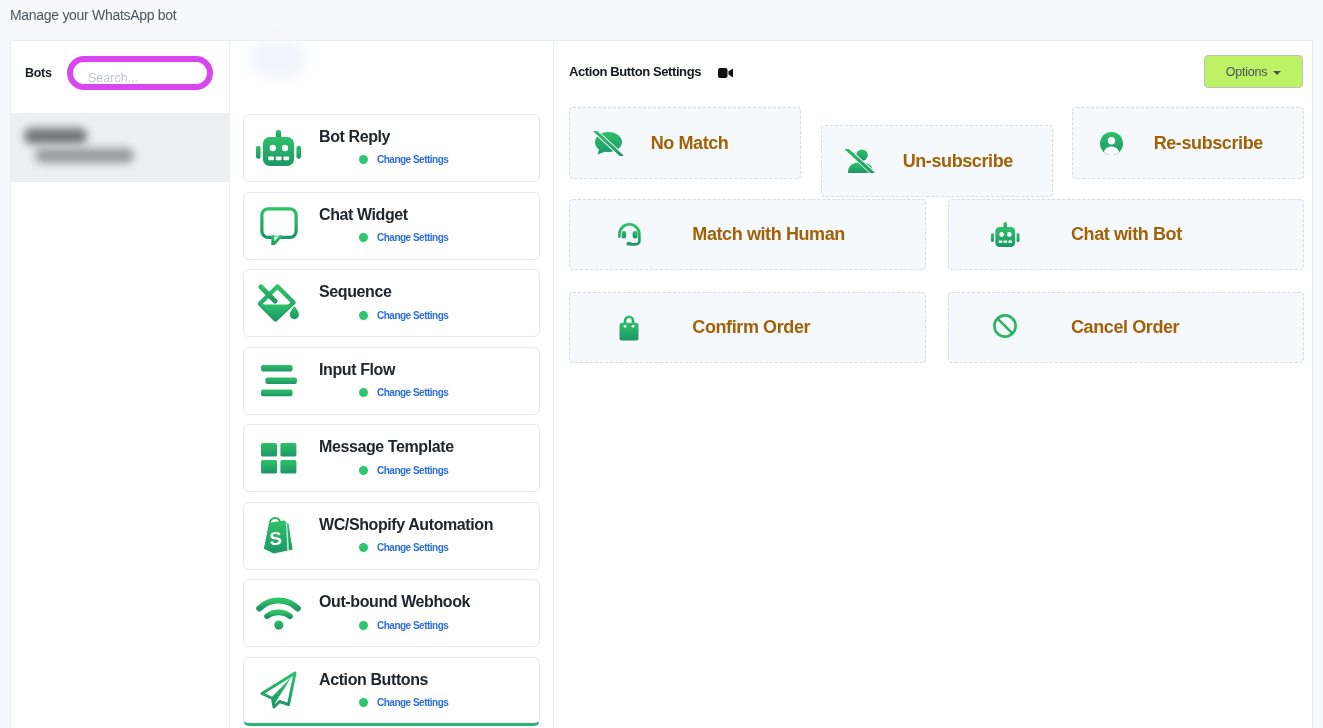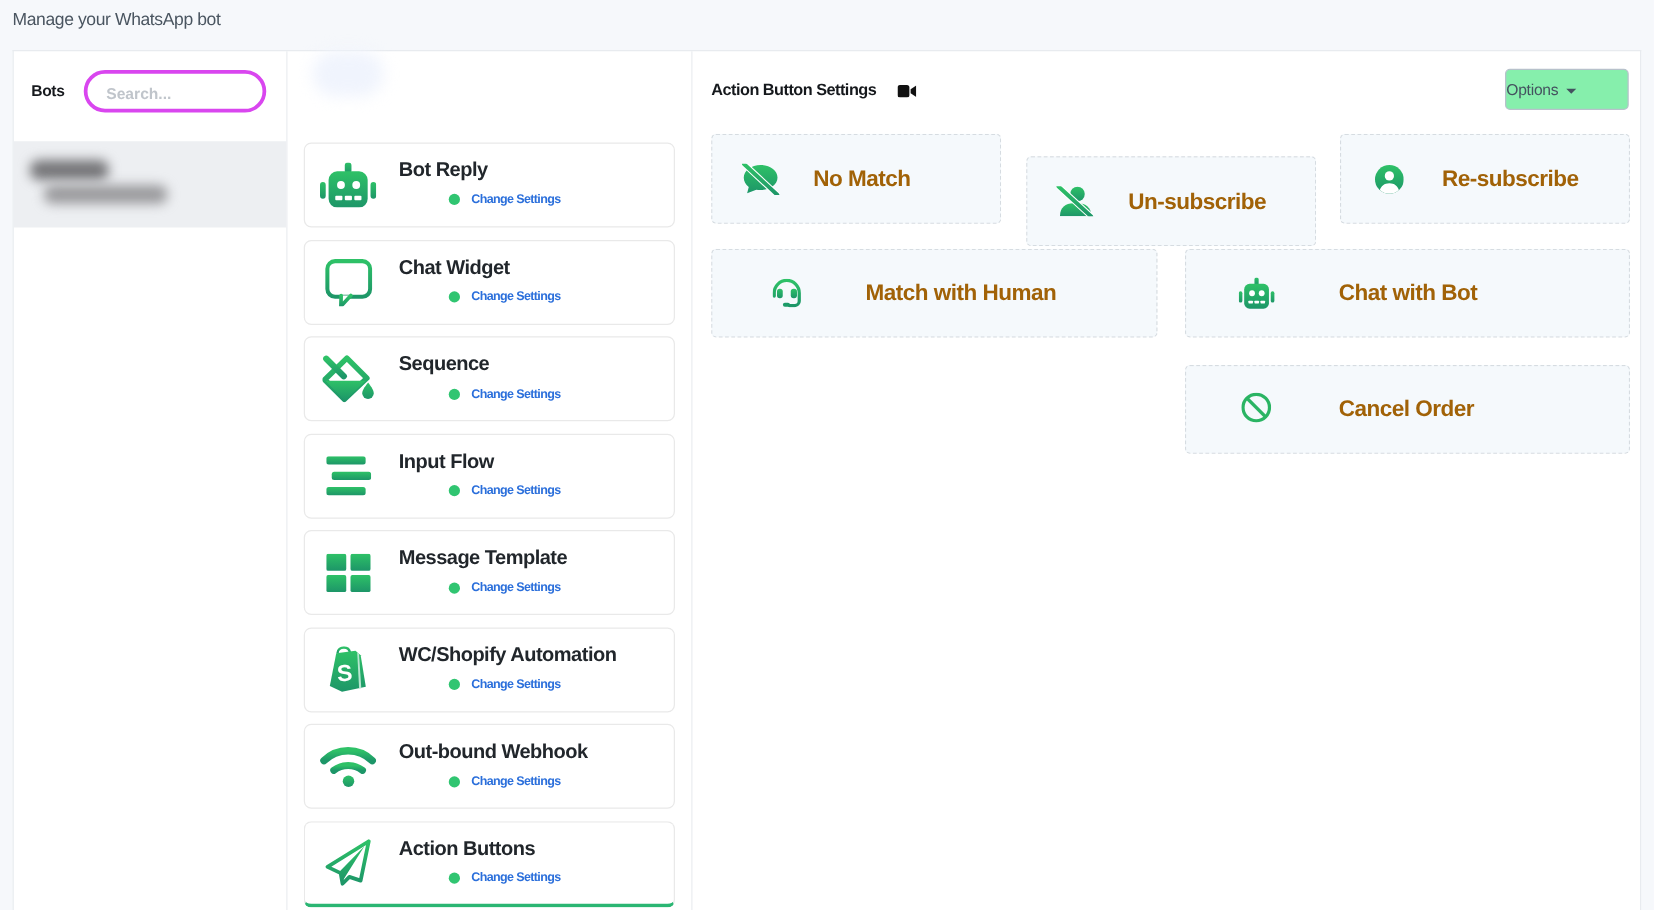--- a/index.html
+++ b/index.html
@@ -6,44 +6,44 @@
   html,body { width:1323px; height:728px; overflow:hidden; background:#f6f8fb;
     font-family:"Liberation Sans", sans-serif; position:relative; }
   .topbar { position:absolute; left:10px; top:0; height:40px; line-height:31px;
     font-size:14px; letter-spacing:-0.3px; color:#4a5560; }
   .shell { position:absolute; left:10px; top:40px; width:1303px; height:688px;
     background:#fff; border:1px solid #e8ebef; border-bottom:none; }
   
   .left { position:absolute; left:0; top:0; width:219px; height:688px; border-right:1px solid #eceef1; }
   .bots-label { position:absolute; left:14px; top:25px; font-size:12.5px; letter-spacing:-0.3px; font-weight:bold; color:#16191d; }
   .search { position:absolute; left:56px; top:15px; width:146px; height:34px;
-    border:3px solid #d946ef; border-radius:17px; padding-left:15px; font-size:12.5px; color:#c0c5cb;
-    line-height:32px; background:#fff;font-weight:bold; }
+    border:6px solid #d946ef; border-radius:17px; padding-left:15px; font-size:12.5px; color:#c0c5cb;
+    line-height:32px; background:#fff; }
   .botitem { position:absolute; left:0; top:72px; width:218px; height:69px; background:#edeff2; }
   .bar1 { position:absolute; left:13px; top:15px; width:63px; height:16px; background:#757578; border-radius:7px; filter:blur(4.5px); }
   .bar2 { position:absolute; left:24px; top:35px; width:99px; height:15px; background:#9a9a9d; border-radius:7px; filter:blur(4.5px); }
   
   .mid { position:absolute; left:219px; top:0; width:324px; height:688px; border-right:1px solid #eceef1; }
   .blob { position:absolute; left:20px; top:0px; width:57px; height:36px; background:#f0f4fd; border-radius:18px; filter:blur(6px); }
   .mcard { position:absolute; left:13px; width:297px; height:68px; background:#fff;
     border:1px solid #e9e9e9; border-radius:6px; display:flex; align-items:flex-start; }
   .mcard.active { border-bottom:3px solid #2bb673; height:69px; }
   .mico { width:69px; display:flex; justify-content:center; align-items:center; flex:none; align-self:center; }
   .mtxt { padding-left:6px; padding-top:15px; }
   .mtitle { font-size:16px; line-height:14px; font-weight:bold; color:#21262b; letter-spacing:-0.4px; }
   .mlink { margin-top:10px; height:12px; display:flex; align-items:center;margin-left:40px; }
   .dot { width:9px; height:9px; border-radius:50%; background:#30c571; margin-right:9px; flex:none; }
   .mlink span { font-size:10px; font-weight:bold; letter-spacing:-0.5px; color:#2b6fdb; }
   
   .right { position:absolute; left:542px; top:0; width:759px; height:688px; }
   .rhead { position:absolute; left:16px; top:23px; font-size:13px; letter-spacing:-0.4px; font-weight:bold; color:#15181c; }
   .cam { position:absolute; left:165px; top:26.5px; }
-  .options { position:absolute; left:651px; top:14px; width:99px; height:33px; background:#86efac;
+  .options { position:absolute; left:651px; top:14px; width:99px; height:33px; background:#bef264;
     border:1px solid #b7c1cb; border-radius:4px; color:#44525f; font-size:12.5px; letter-spacing:-0.2px;
-    display:flex; align-items:center; }
+    display:flex; align-items:center; justify-content:center; }
   .caret { width:0; height:0; border-left:4px solid transparent; border-right:4px solid transparent;
     border-top:4.5px solid #44525f; margin-left:6px; margin-top:2px; }
   .acard { position:absolute; background:#f5f9fc; border:1px dashed #d6dce1; border-radius:4px;
     display:flex; align-items:center; }
   .aico { width:33.33%; display:flex; justify-content:center; align-items:center; flex:none; }
   .atxt { font-size:18px; font-weight:bold; color:#a16207; padding-left:4px; letter-spacing:-0.4px; }
 </style>
 </head>
 <body>
 <svg width="0" height="0" style="position:absolute">
@@ -278,20 +278,31 @@
           <circle cx="25" cy="25" r="4.8" fill="#fff"></circle>
           <circle cx="41" cy="25" r="4.8" fill="#fff"></circle>
           <rect x="19" y="37" width="7.5" height="4.5" rx="1" fill="#fff"></rect>
           <rect x="29" y="37" width="7.5" height="4.5" rx="1" fill="#fff"></rect>
           <rect x="39" y="37" width="7.5" height="4.5" rx="1" fill="#fff"></rect>
         </svg>
       </div>
       <div class="atxt">Chat with Bot</div>
     </div>
 
+    <div class="acard" style="left:16px; top:251px; width:357px; height:71px;">
+      <div class="aico">
+        <svg width="20" height="26" viewBox="0 0 20 26">
+          <path d="M6 10 V5.8 a4 4 0 0 1 8 0 V10" fill="none" stroke="url(#g)" stroke-width="2.6"></path>
+          <rect x="0.5" y="7.8" width="19" height="17.7" rx="2.6" fill="url(#g)"></rect>
+          <circle cx="6" cy="11.3" r="1.4" fill="#fff"></circle>
+          <circle cx="14" cy="11.3" r="1.4" fill="#fff"></circle>
+        </svg>
+      </div>
+      <div class="atxt">Confirm Order</div>
+    </div>
     <div class="acard" style="left:395px; top:251px; width:356px; height:71px;">
       <div class="aico" style="padding-right:5px">
         <svg width="24" height="24" viewBox="0 0 24 24" style="margin-bottom:3px">
           <circle cx="12" cy="12" r="10.6" fill="none" stroke="#2ab463" stroke-width="2.6"></circle>
           <path d="M4.8 4.8 L19.2 19.2" stroke="#2ab463" stroke-width="2.6"></path>
         </svg>
       </div>
       <div class="atxt">Cancel Order</div>
     </div>
   </div>

